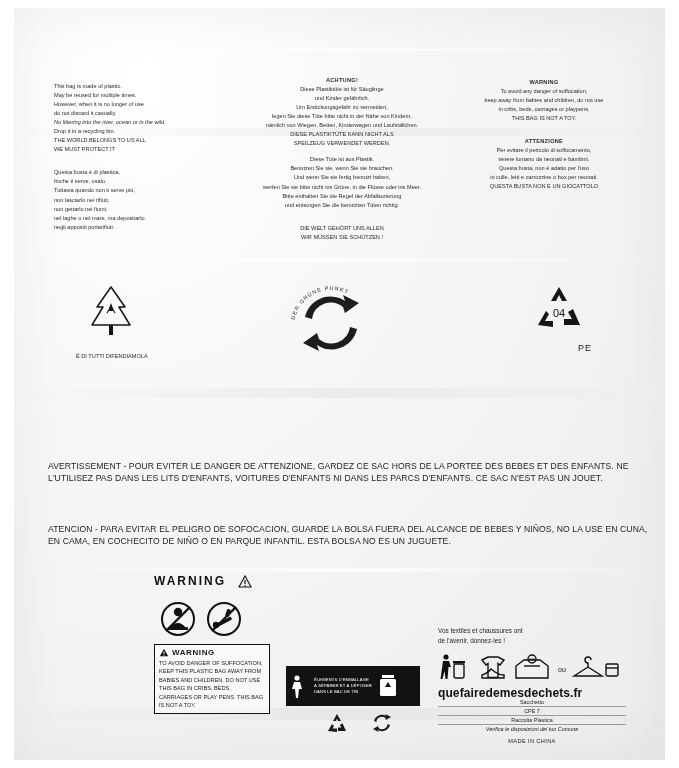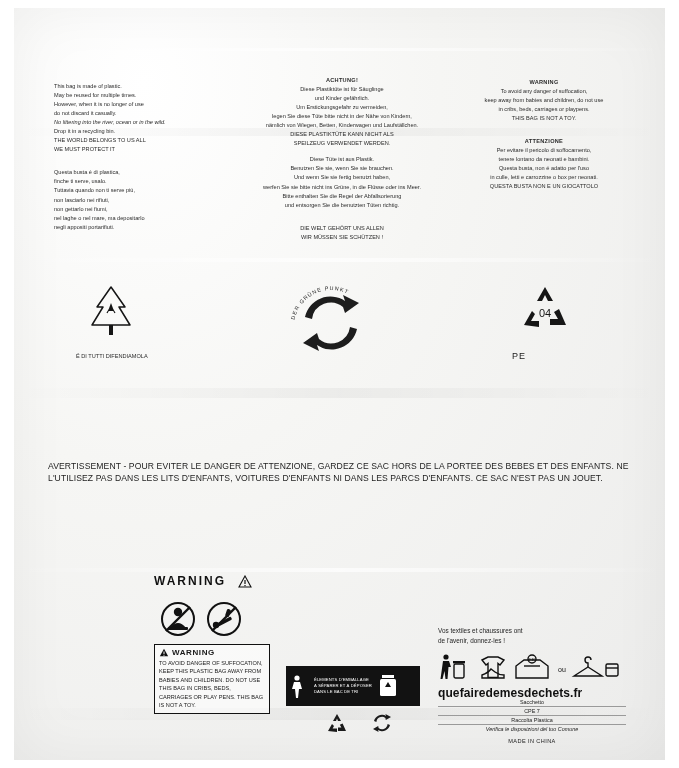--- a/index.html
+++ b/index.html
@@ -34,22 +34,22 @@
   .col2{left:228px;top:6px;width:200px;text-align:center;}
   .col3{left:440px;top:8px;width:180px;text-align:center;}
   .ital{font-style:italic;}
   .hd{font-weight:bold;letter-spacing:.3px;}
 
   
   .symrow{position:absolute;left:0;top:275px;width:651px;height:95px;}
   .tidyman{position:absolute;left:62px;top:0;width:70px;text-align:center;}
   .tidycap{font-size:5.6px;margin-top:4px;color:#2b2b2b;white-space:nowrap;}
   .gruene{position:absolute;left:272px;top:0px;width:90px;height:80px;}
-  .pe{position:absolute;left:498px;top:-2px;width:80px;text-align:left;}
-  .pelabel{font-size:9px;letter-spacing:1px;margin-top:8px;}
+  .pe{position:absolute;left:498px;top:-2px;width:80px;text-align:right;}
+  .pelabel{font-size:9px;letter-spacing:1px;margin-top:0;}
 
   
   .warnblock{position:absolute;left:34px;width:600px;font-size:8.6px;line-height:1.45;color:#1d1d1d;letter-spacing:.1px;}
   .wb1{top:392px;}
   .wb2{top:452px;}
   .wb3{top:515px;}
 
   
   .lower{position:absolute;left:0;top:562px;width:651px;height:190px;}
   .warnhead{position:absolute;left:140px;top:4px;font-size:12px;letter-spacing:2px;font-weight:bold;color:#111;}
@@ -198,20 +198,21 @@
           <path d="M12 44 L20 30 L23 33 L19 40 L27 40 L27 46 Z"></path>
           <path d="M54 44 L38 44 L38 38 L46 38 L42 31 L47 28 Z"></path>
         </g>
         <text x="33" y="36" font-size="11" text-anchor="middle" fill="#161616" font-family="Liberation Sans, sans-serif">04</text>
       </svg>
       <div class="pelabel">PE</div>
     </div>
   </div>
 
   <div class="warnblock wb2">AVERTISSEMENT - POUR EVITER LE DANGER DE ATTENZIONE, GARDEZ CE SAC HORS DE LA PORTEE DES BEBES ET DES ENFANTS. NE L'UTILISEZ PAS DANS LES LITS  D'ENFANTS, VOITURES D'ENFANTS NI DANS LES PARCS D'ENFANTS. CE SAC N'EST PAS UN JOUET.</div>
+  <div class="warnblock wb3">ATENCION - PARA EVITAR EL PELIGRO DE SOFOCACION, GUARDE LA BOLSA FUERA DEL ALCANCE DE BEBES Y NIÑOS, NO LA USE EN CUNA, EN CAMA, EN COCHECITO DE NIÑO O EN PARQUE INFANTIL. ESTA BOLSA NO ES UN JUGUETE.</div>
 
   <div class="lower">
 
     <div class="warnhead">WARNING</div>
     <svg class="warntri" width="14" height="13" viewBox="0 0 14 13">
       <path d="M7 1 L13 12 L1 12 Z" fill="none" stroke="#111" stroke-width="1.1"></path>
       <rect x="6.4" y="5" width="1.2" height="4" fill="#111"></rect>
       <rect x="6.4" y="10" width="1.2" height="1.2" fill="#111"></rect>
     </svg>
 

